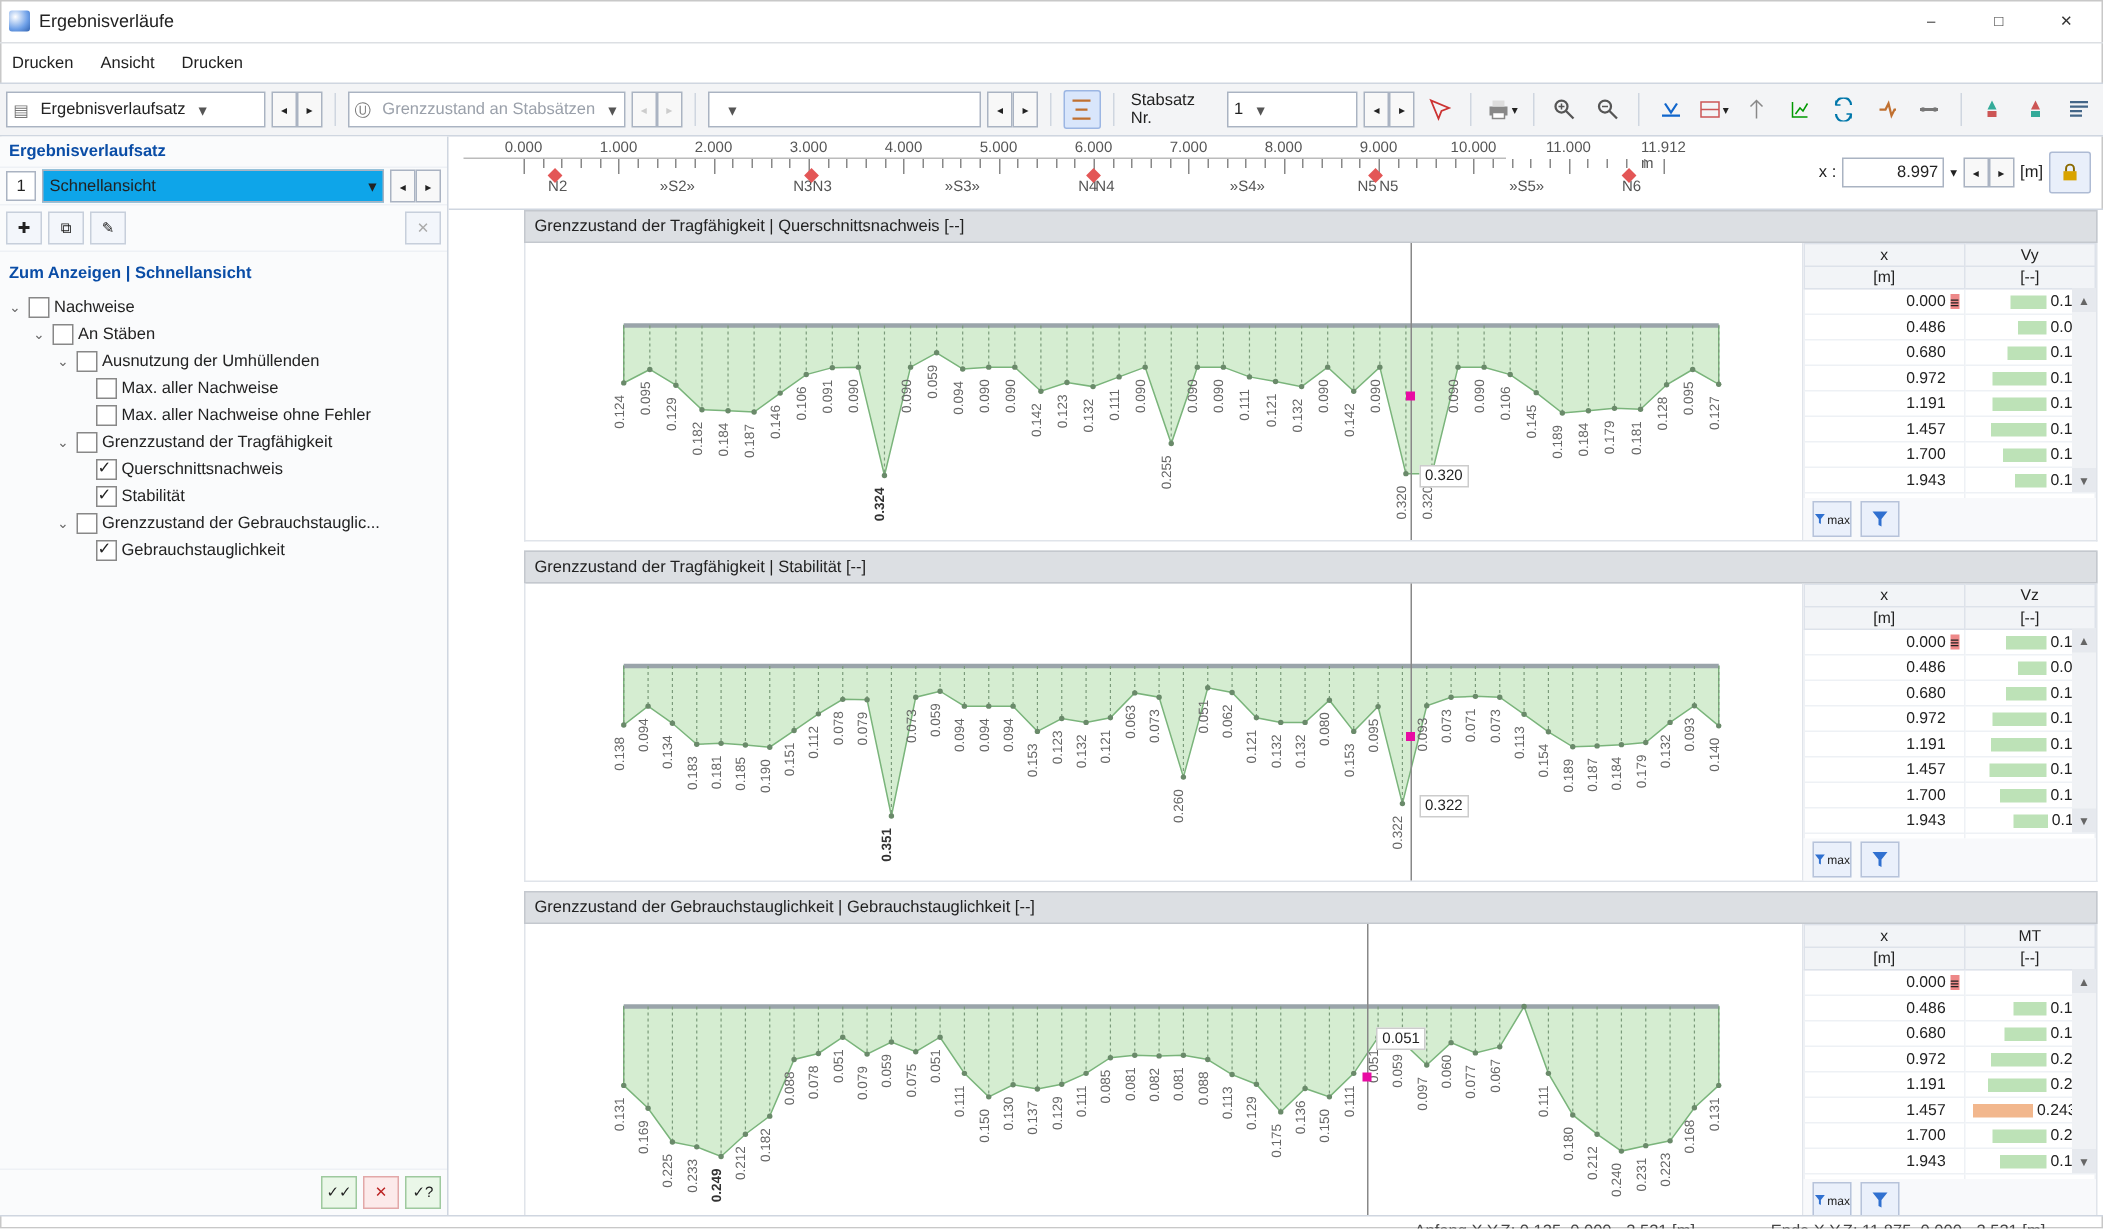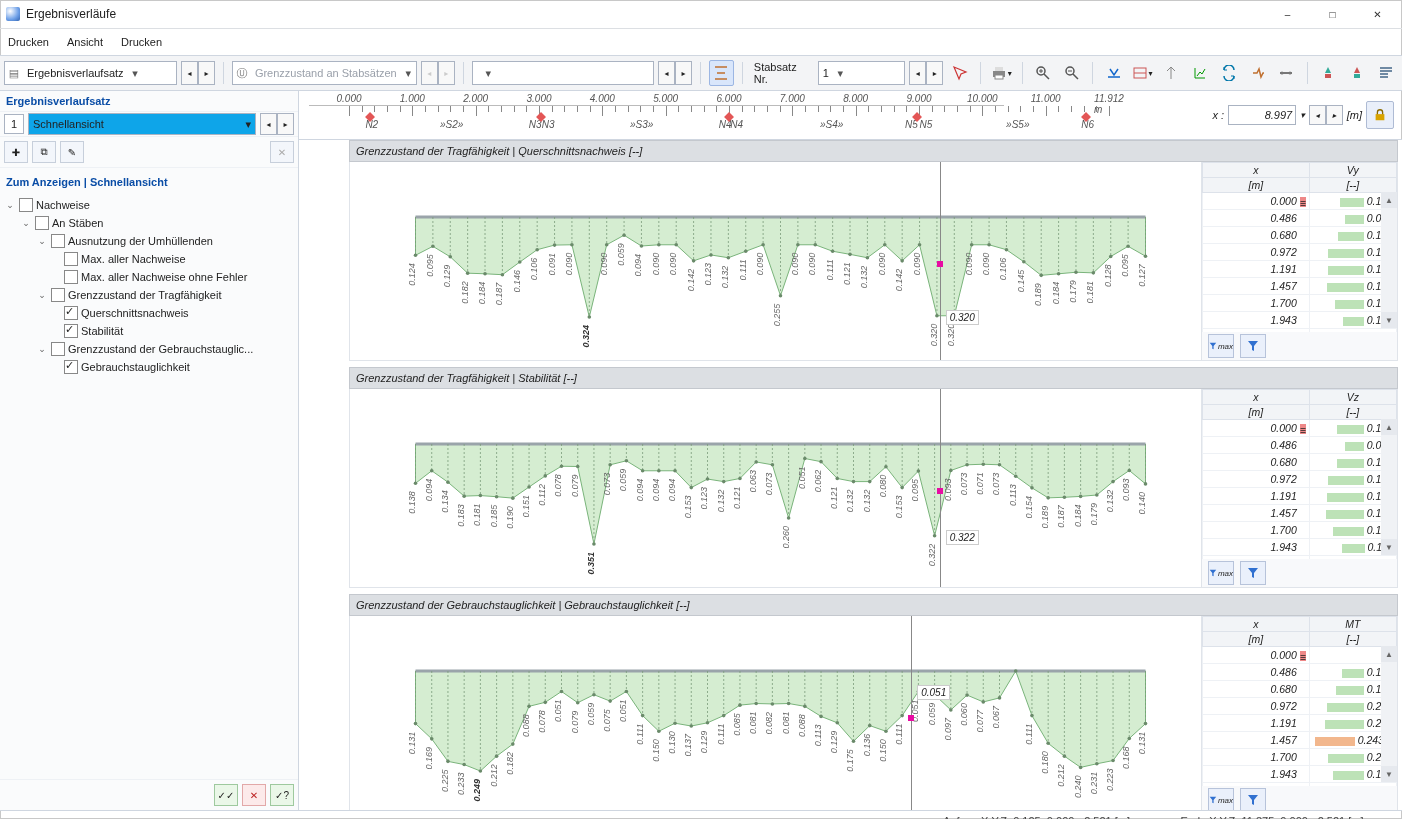--- a/index.html
+++ b/index.html
@@ -49,21 +49,21 @@
   .sb-miniactions{display:flex;align-items:center;gap:4px;padding:4px 4px;border-bottom:1px solid #eef1f5;justify-content:space-between;}
   .sb-miniactions .lft{display:flex;gap:4px;}
   .mini{width:22px;height:20px;border:1px solid #c7cfdb;background:#f3f6fb;display:flex;align-items:center;justify-content:center;font-size:10px;}
   .tree{padding:4px 0 0 2px;overflow:auto;flex:1;}
   .tree .nd{display:flex;align-items:center;height:18px;gap:3px;}
   .tw{width:12px;text-align:center;color:#666;font-size:9px;}
   .cb{width:12px;height:12px;border:1px solid #888;background:#fff;position:relative;flex-shrink:0;}
   .cb.checked::after{content:"✓";position:absolute;left:0;top:-2px;font-size:11px;color:#222;}
   .lbl{white-space:nowrap;}
   .sb-foot{display:flex;justify-content:flex-end;gap:4px;padding:4px;border-top:1px solid #eef1f5;}
-  .main{flex:1;display:flex;flex-direction:column;overflow:hidden;font-style:italic;}
+  .main{flex:1;display:flex;flex-direction:column;overflow:hidden;}
   .ruler-row{height:48px;position:relative;border-bottom:1px solid var(--border-soft);display:flex;}
   .ruler{flex:1;margin:0 10px;position:relative;}
   .xinfo{width:220px;display:flex;align-items:center;justify-content:flex-end;gap:4px;padding-right:8px;}
   .xfield{width:60px;height:18px;border:1px solid var(--border);text-align:right;padding:0 3px;line-height:18px;background:#fff;}
   .lock{width:26px;height:26px;border:1px solid #aebbd4;background:#e9effa;display:flex;align-items:center;justify-content:center;border-radius:2px;}
   .rtop{position:absolute;top:2px;left:0;right:160px;height:12px;}
   .rtop span{position:absolute;font-size:10px;color:#555;transform:translateX(-50%);}
   .rscl{position:absolute;top:14px;left:0;right:160px;height:12px;border-top:1px solid #bbb;}
   .rscl .tk{position:absolute;top:0;width:1px;height:6px;background:#888;}
   .rscl .tk.lg{height:10px;}

